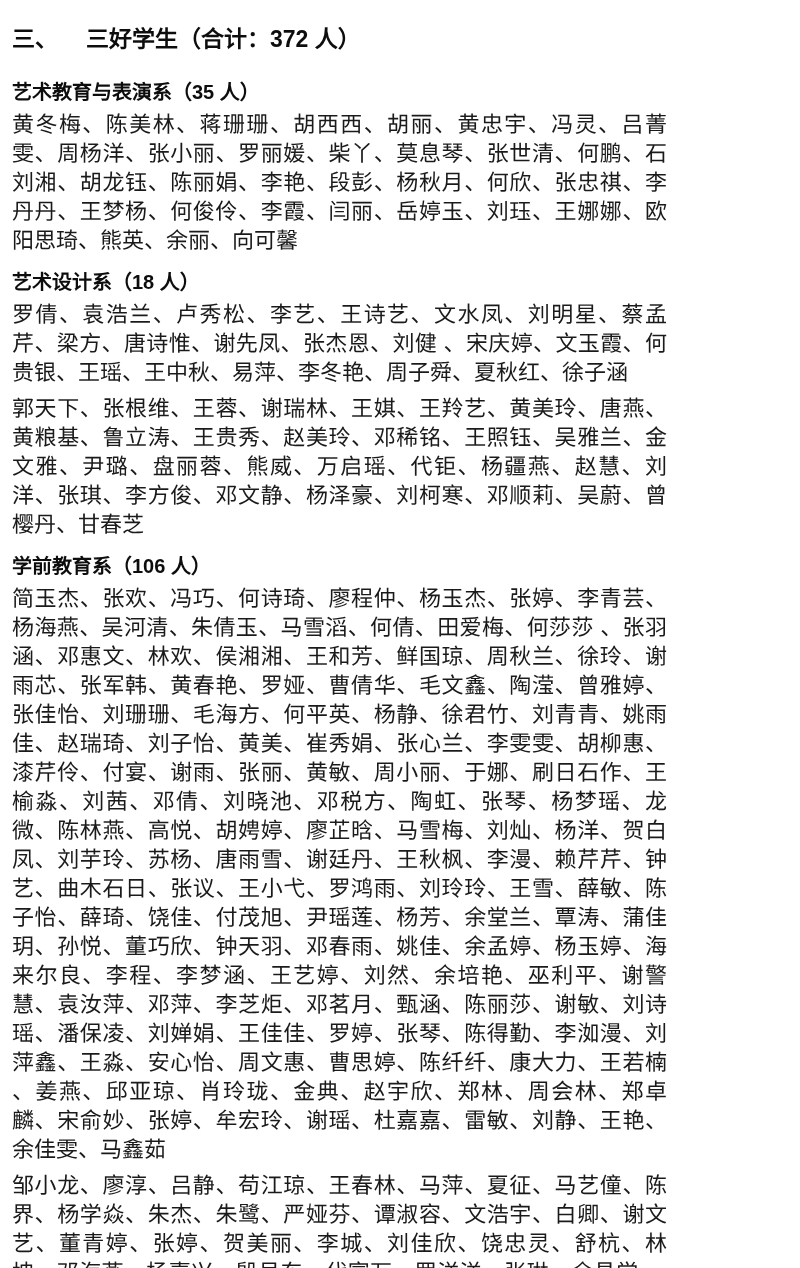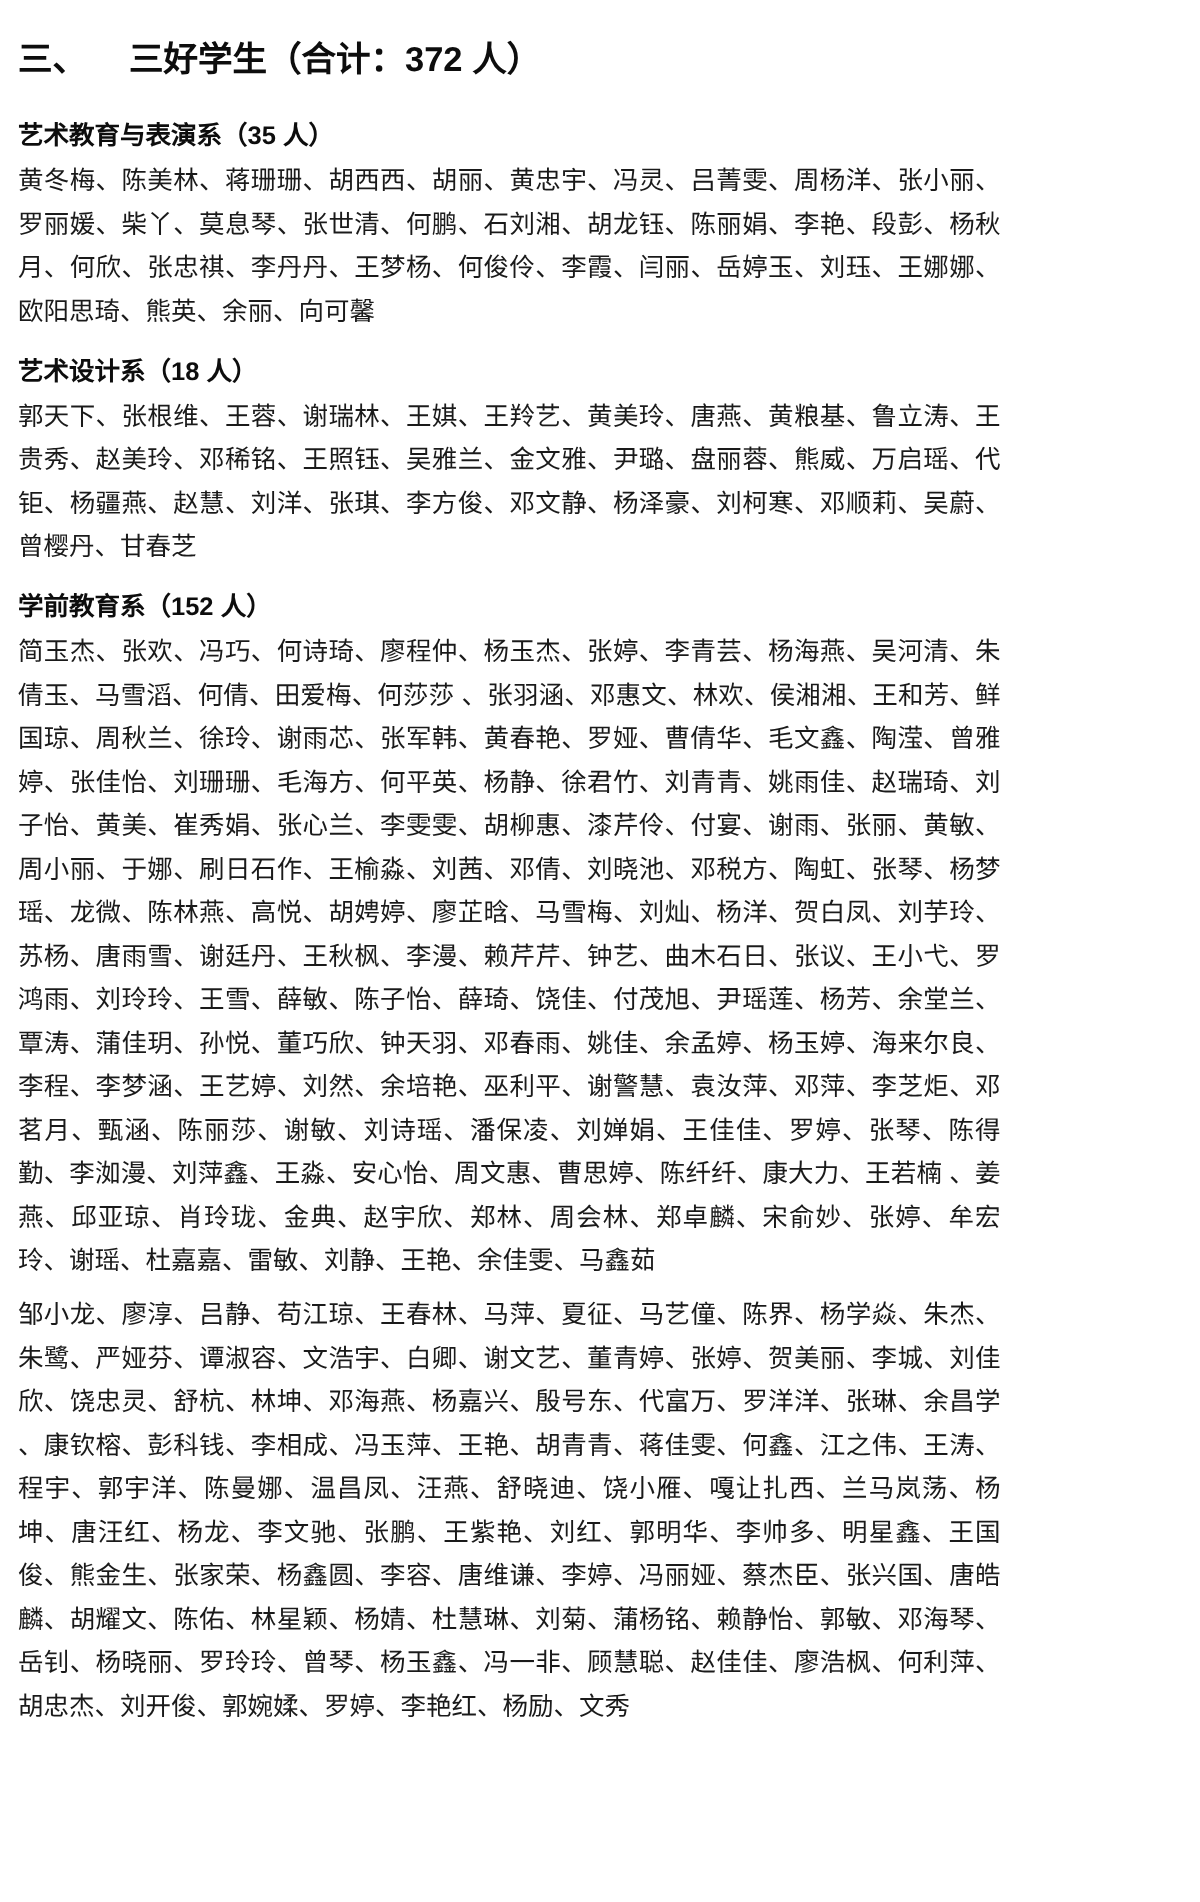--- a/index.html
+++ b/index.html
@@ -22,47 +22,48 @@
     font-size: 23px;
     font-weight: 700;
     margin: 8px 0 22px 0;
     color: #0d0d0d;
   }
   .title .num {
     display: inline-block;
     margin-right: 28px;
   }
   .section-header {
-    font-size: 17px;
+    font-size: 20px;
     font-weight: 700;
     margin: 11px 0 5px 0;
     color: #0d0d0d;
   }
   .names {
-    font-size: 17px;
+    font-size: 22px;
     line-height: 29px;
     margin: 0 0 7px 0;
     text-align: justify;
     text-justify: inter-ideograph;
     word-break: break-all;
     color: #1a1a1a;
   }
 </style>
 </head>
 <body>
 
 <div class="doc">
 
   <h1 class="title"><span class="num">三、</span><span>三好学生（合计：372 人）</span></h1>
 
   <h2 class="section-header">艺术教育与表演系（35 人）</h2>
   <p class="names">黄冬梅、陈美林、蒋珊珊、胡西西、胡丽、黄忠宇、冯灵、吕菁雯、周杨洋、张小丽、罗丽媛、柴丫、莫息琴、张世清、何鹏、石刘湘、胡龙钰、陈丽娟、李艳、段彭、杨秋月、何欣、张忠祺、李丹丹、王梦杨、何俊伶、李霞、闫丽、岳婷玉、刘珏、王娜娜、欧阳思琦、熊英、余丽、向可馨</p>
 
   <h2 class="section-header">艺术设计系（18 人）</h2>
+  <p class="names">罗倩、袁浩兰、卢秀松、李艺、王诗艺、文水凤、刘明星、蔡孟芹、梁方、唐诗惟、谢先凤、张杰恩、刘健 、宋庆婷、文玉霞、何贵银、王瑶、王中秋、易萍、李冬艳、周子舜、夏秋红、徐子涵</p>
 
   <p class="names">郭天下、张根维、王蓉、谢瑞林、王娸、王羚艺、黄美玲、唐燕、黄粮基、鲁立涛、王贵秀、赵美玲、邓稀铭、王照钰、吴雅兰、金文雅、尹璐、盘丽蓉、熊威、万启瑶、代钜、杨疆燕、赵慧、刘洋、张琪、李方俊、邓文静、杨泽豪、刘柯寒、邓顺莉、吴蔚、曾樱丹、甘春芝</p>
 
-  <h2 class="section-header">学前教育系（152 人）</h2>
+  <h2 class="section-header">学前教育系（106 人）</h2>
   <p class="names">简玉杰、张欢、冯巧、何诗琦、廖程仲、杨玉杰、张婷、李青芸、杨海燕、吴河清、朱倩玉、马雪滔、何倩、田爱梅、何莎莎 、张羽涵、邓惠文、林欢、侯湘湘、王和芳、鲜国琼、周秋兰、徐玲、谢雨芯、张军韩、黄春艳、罗娅、曹倩华、毛文鑫、陶滢、曾雅婷、张佳怡、刘珊珊、毛海方、何平英、杨静、徐君竹、刘青青、姚雨佳、赵瑞琦、刘子怡、黄美、崔秀娟、张心兰、李雯雯、胡柳惠、漆芹伶、付宴、谢雨、张丽、黄敏、周小丽、于娜、刷日石作、王榆淼、刘茜、邓倩、刘晓池、邓税方、陶虹、张琴、杨梦瑶、龙微、陈林燕、高悦、胡娉婷、廖芷晗、马雪梅、刘灿、杨洋、贺白凤、刘芋玲、苏杨、唐雨雪、谢廷丹、王秋枫、李漫、赖芹芹、钟艺、曲木石日、张议、王小弋、罗鸿雨、刘玲玲、王雪、薛敏、陈子怡、薛琦、饶佳、付茂旭、尹瑶莲、杨芳、余堂兰、覃涛、蒲佳玥、孙悦、董巧欣、钟天羽、邓春雨、姚佳、余孟婷、杨玉婷、海来尔良、李程、李梦涵、王艺婷、刘然、余培艳、巫利平、谢警慧、袁汝萍、邓萍、李芝炬、邓茗月、甄涵、陈丽莎、谢敏、刘诗瑶、潘保凌、刘婵娟、王佳佳、罗婷、张琴、陈得勤、李洳漫、刘萍鑫、王淼、安心怡、周文惠、曹思婷、陈纤纤、康大力、王若楠 、姜燕、邱亚琼、肖玲珑、金典、赵宇欣、郑林、周会林、郑卓麟、宋俞妙、张婷、牟宏玲、谢瑶、杜嘉嘉、雷敏、刘静、王艳、余佳雯、马鑫茹</p>
 
   <p class="names">邹小龙、廖淳、吕静、苟江琼、王春林、马萍、夏征、马艺僮、陈界、杨学焱、朱杰、朱鹭、严娅芬、谭淑容、文浩宇、白卿、谢文艺、董青婷、张婷、贺美丽、李城、刘佳欣、饶忠灵、舒杭、林坤、邓海燕、杨嘉兴、殷号东、代富万、罗洋洋、张琳、余昌学 、康钦榕、彭科钱、李相成、冯玉萍、王艳、胡青青、蒋佳雯、何鑫、江之伟、王涛、程宇、郭宇洋、陈曼娜、温昌凤、汪燕、舒晓迪、饶小雁、嘎让扎西、兰马岚荡、杨坤、唐汪红、杨龙、李文驰、张鹏、王紫艳、刘红、郭明华、李帅多、明星鑫、王国俊、熊金生、张家荣、杨鑫圆、李容、唐维谦、李婷、冯丽娅、蔡杰臣、张兴国、唐皓麟、胡耀文、陈佑、林星颖、杨婧、杜慧琳、刘菊、蒲杨铭、赖静怡、郭敏、邓海琴、岳钊、杨晓丽、罗玲玲、曾琴、杨玉鑫、冯一非、顾慧聪、赵佳佳、廖浩枫、何利萍、胡忠杰、刘开俊、郭婉媃、罗婷、李艳红、杨励、文秀</p>
 
 </div>
 
 </body></html>

